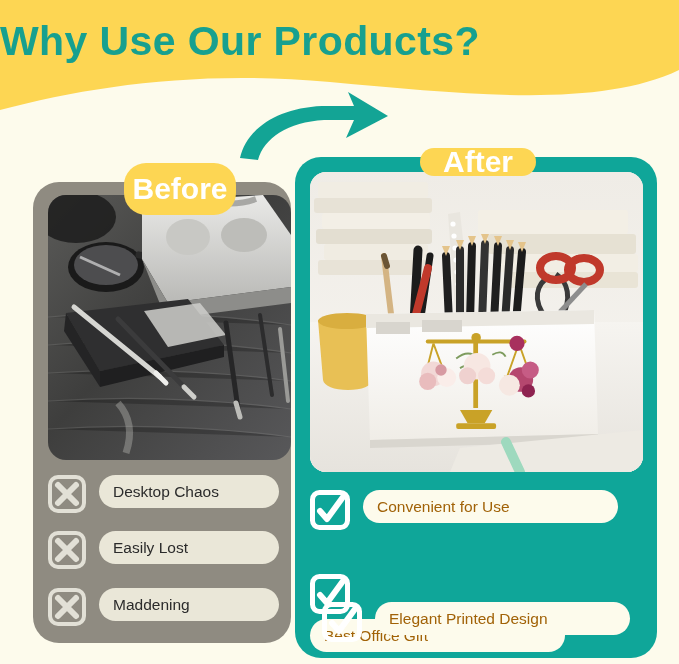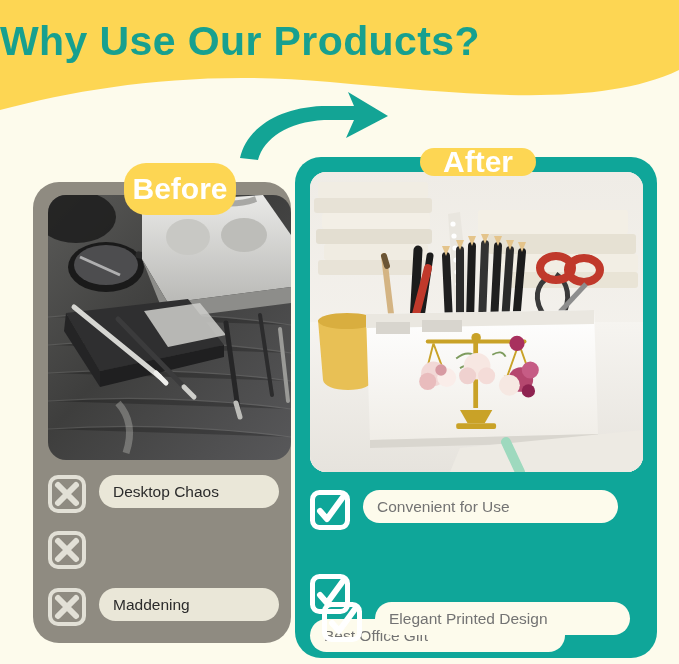--- a/index.html
+++ b/index.html
@@ -58,21 +58,21 @@
   .feat-row{position:absolute;display:flex;}
   .feat-box{flex:0 0 auto;}
   .feat-pill{
     display:flex;align-items:center;
     border-radius:19px;height:33px;padding:0 14px;
     font-size:15.5px;color:#262626;
     font-family:"Liberation Sans", sans-serif;
     white-space:nowrap;
   }
   .before-pill{background:#EAE7D8;color:#2b2b2b;}
-  .after-pill{background:#FDFBEC;color:#737373;}
+  .after-pill{background:#FDFBEC;color:#a16207;}
 
   .row-b1{left:48px;top:475px;}
   .row-b2{left:48px;top:531px;}
   .row-b3{left:48px;top:588px;}
   .row-a1{left:310px;top:490px;}
   .row-a2{left:310px;top:574px;flex-direction:column;}
   .row-a3{left:310px;top:602px;padding-left:12px;}
 
   .before-pill-w{width:152px;}
   .after-pill-w{width:227px;}
@@ -171,20 +171,21 @@
   </div>
 
   <div class="feat-row row-b2">
     <span class="feat-box">
       <svg width="38" height="38" viewBox="0 0 38 38">
         <rect x="2" y="2" width="34" height="34" rx="8" fill="none" stroke="#E2E0D6" stroke-width="4"></rect>
         <path d="M10,10 L28,28 M28,10 L10,28" stroke="#E2E0D6" stroke-width="6" stroke-linecap="round"></path>
       </svg>
     </span>
     <span class="gap"></span>
+    <span class="feat-pill before-pill before-pill-w">Easily Lost</span>
   </div>
 
   <div class="feat-row row-b3">
     <span class="feat-box">
       <svg width="38" height="38" viewBox="0 0 38 38">
         <rect x="2" y="2" width="34" height="34" rx="8" fill="none" stroke="#E2E0D6" stroke-width="4"></rect>
         <path d="M10,10 L28,28 M28,10 L10,28" stroke="#E2E0D6" stroke-width="6" stroke-linecap="round"></path>
       </svg>
     </span>
     <span class="gap"></span>

